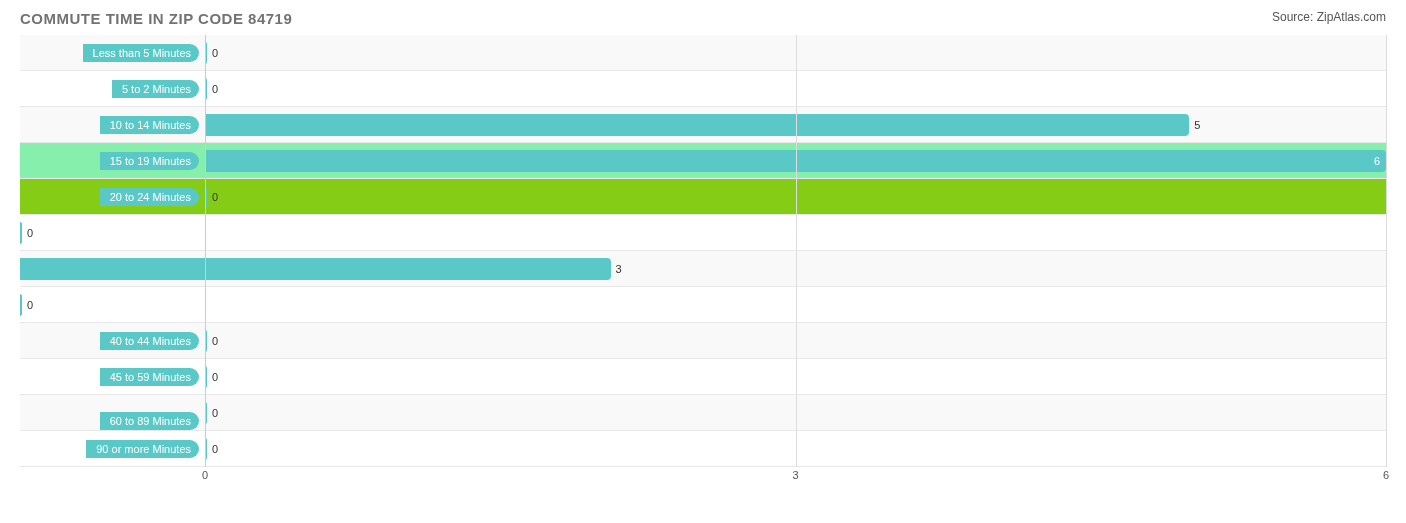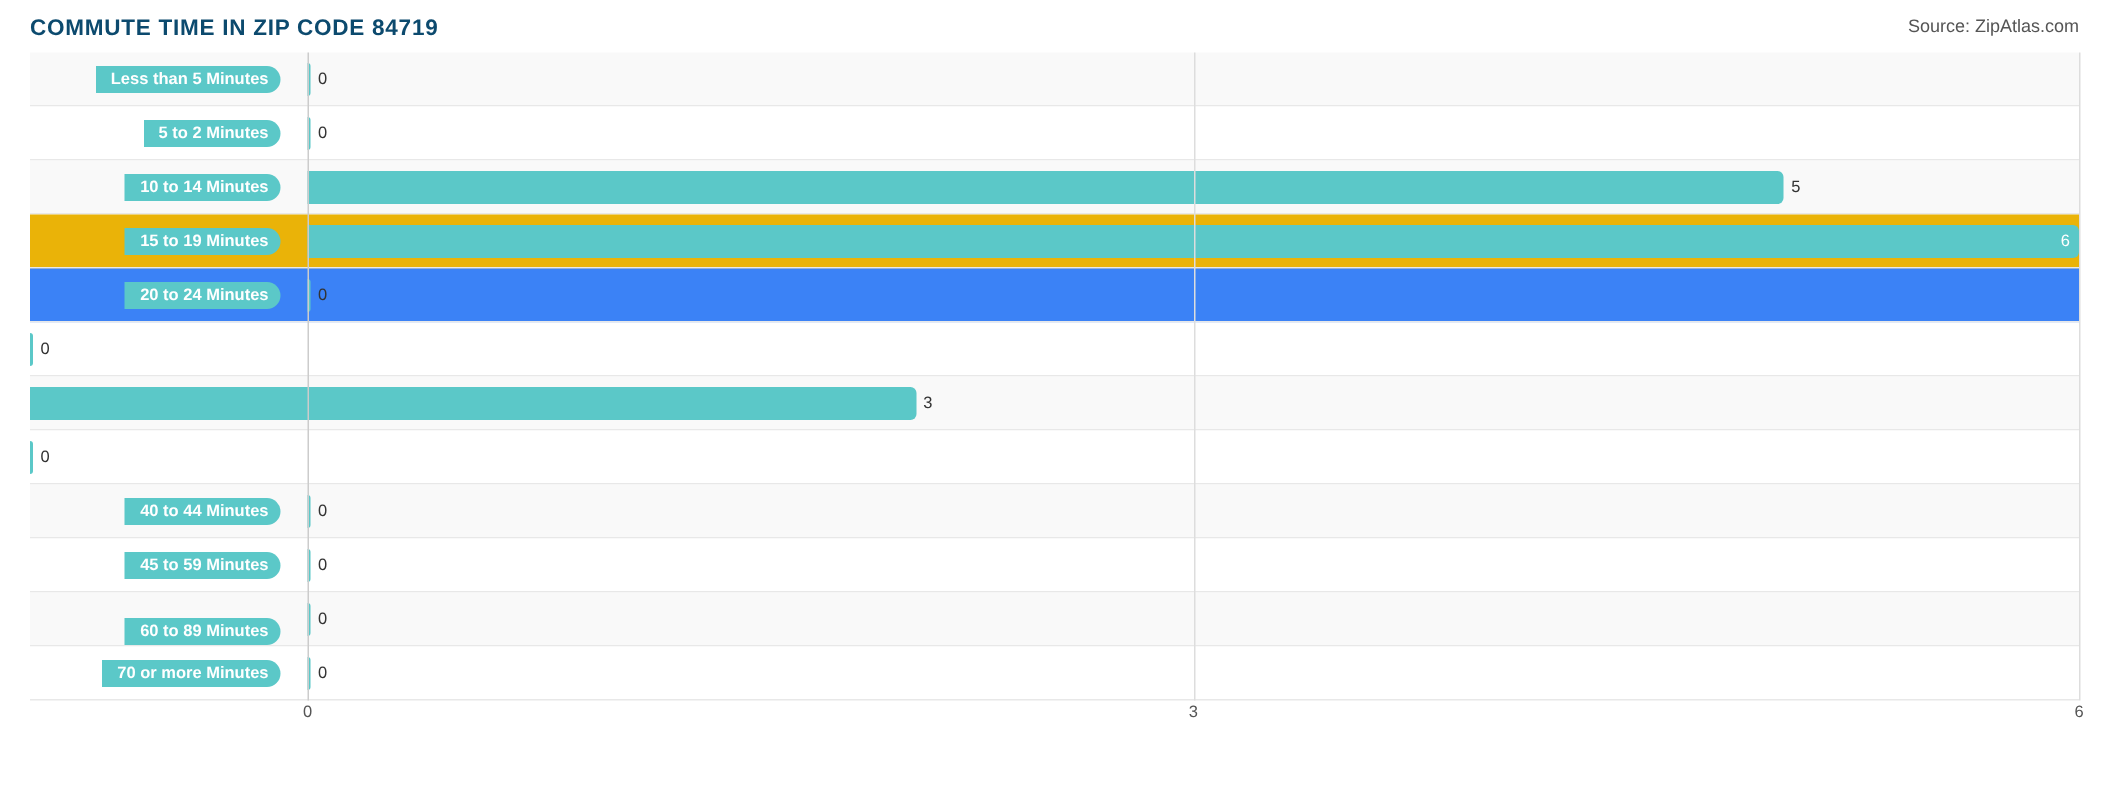--- a/index.html
+++ b/index.html
@@ -18,21 +18,21 @@
     }
     .header-row {
       display: flex;
       justify-content: space-between;
       align-items: flex-start;
       margin-bottom: 8px;
     }
     .chart-title {
       font-size: 15px;
       font-weight: bold;
-      color: #0c4a6e;
+      color: #737373;
       text-transform: uppercase;
       letter-spacing: 0.5px;
     }
     .source-text {
       font-size: 12px;
       color: #555;
     }
     .chart-area {
       position: relative;
       width: 100%;
@@ -56,25 +56,25 @@
       display: flex;
       align-items: center;
       justify-content: flex-end;
       padding-right: 2px;
       z-index: 2;
     }
     .bar-label {
       background: #5bc8c8;
       color: #fff;
       font-size: 11px;
-      font-weight: bold;
+      font-weight: normal;
       padding: 3px 8px 3px 10px;
       border-radius: 0 12px 12px 0;
       white-space: nowrap;
-      margin-right: 16px;
+      margin-right: 4px;
     }
     .bar-section {
       flex: 1;
       height: 100%;
       position: relative;
       display: flex;
       align-items: center;
     }
     .bar-fill {
       height: 22px;
@@ -138,31 +138,31 @@
       </div>
       <div class="bar-row" style="background: rgb(249, 249, 249);">
         <div class="label-container">
           <span class="bar-label">10 to 14 Minutes</span>
         </div>
         <div class="bar-section">
           <div class="bar-fill" style="width: 984.167px;"></div>
           <span class="bar-value" style="margin-left: 5px; position: absolute; left: 984.167px; color: rgb(51, 51, 51); font-size: 11px;">5</span>
         </div>
       </div>
-      <div class="bar-row" style="background: #eab308;">
+      <div class="bar-row" style="background: #86efac;">
         <div class="label-container">
           <span class="bar-label">15 to 19 Minutes</span>
         </div>
         <div class="bar-section">
           <div class="bar-fill" style="width: 1181px;">
             <span class="bar-value-inside">6</span>
           </div>
         </div>
       </div>
-      <div class="bar-row" style="background: #3b82f6;">
+      <div class="bar-row" style="background: #84cc16;">
         <div class="label-container">
           <span class="bar-label">20 to 24 Minutes</span>
         </div>
         <div class="bar-section">
           <div class="bar-fill" style="width: 2px;"></div>
           <span style="margin-left: 5px; color: rgb(51, 51, 51); font-size: 11px;">0</span>
         </div>
       </div>
       <div class="bar-row" style="background: rgb(255, 255, 255);">
         <div class="bar-section">
@@ -204,21 +204,21 @@
         <div class="label-container">
           <span class="bar-label">60 to 89 Minutes</span>
         </div>
         <div class="bar-section">
           <div class="bar-fill" style="width: 2px;"></div>
           <span style="margin-left: 5px; color: rgb(51, 51, 51); font-size: 11px;">0</span>
         </div>
       </div>
       <div class="bar-row" style="background: rgb(255, 255, 255);">
         <div class="label-container">
-          <span class="bar-label">70 or more Minutes</span>
+          <span class="bar-label">90 or more Minutes</span>
         </div>
         <div class="bar-section">
           <div class="bar-fill" style="width: 2px;"></div>
           <span style="margin-left: 5px; color: rgb(51, 51, 51); font-size: 11px;">0</span>
         </div>
       </div>
       <div style="position: absolute; inset: 0px 0px 0px 185px; pointer-events: none;">
         <div style="position: absolute; left: 0px; top: 0px; bottom: 0px; width: 1px; background: rgb(204, 204, 204);"></div>
         <div style="position: absolute; left: 590.5px; top: 0px; bottom: 0px; width: 1px; background: rgb(221, 221, 221);"></div>
         <div style="position: absolute; left: 1181px; top: 0px; bottom: 0px; width: 1px; background: rgb(221, 221, 221);"></div>

